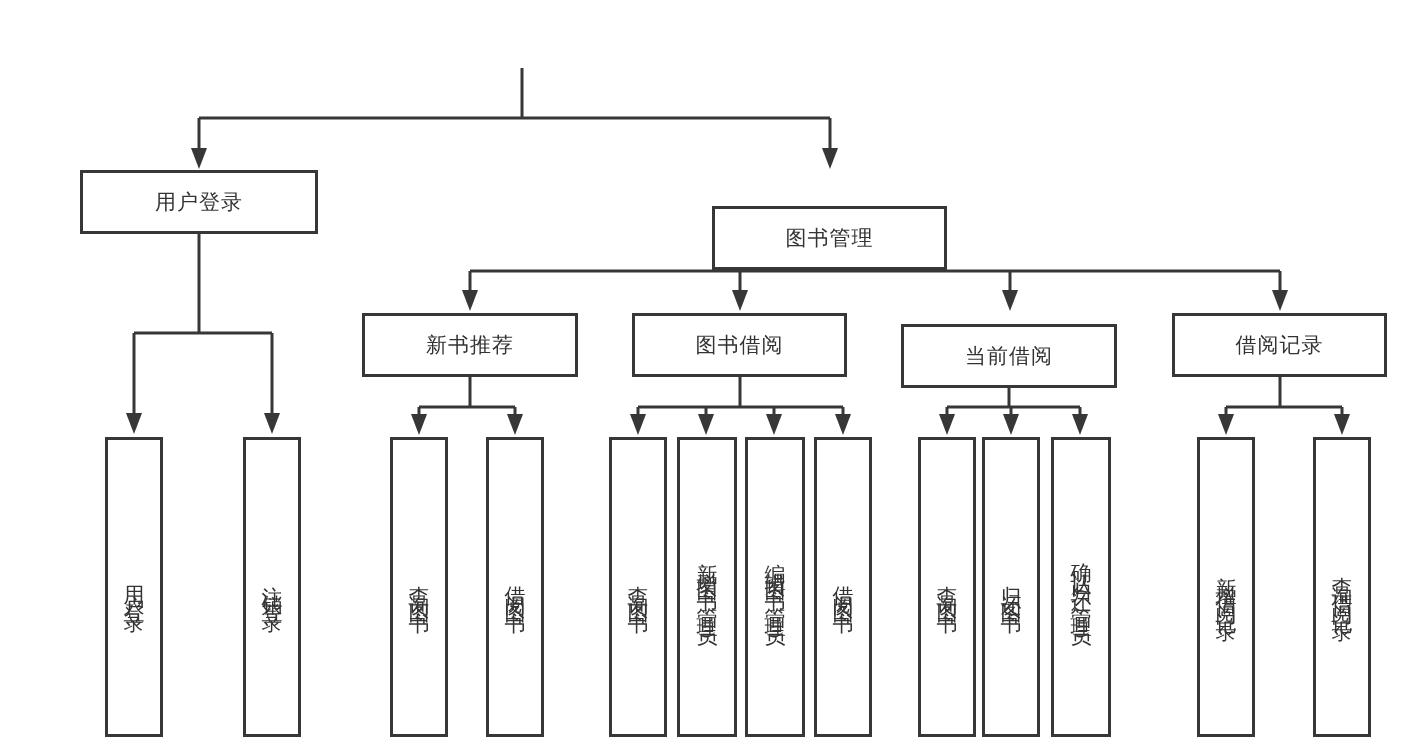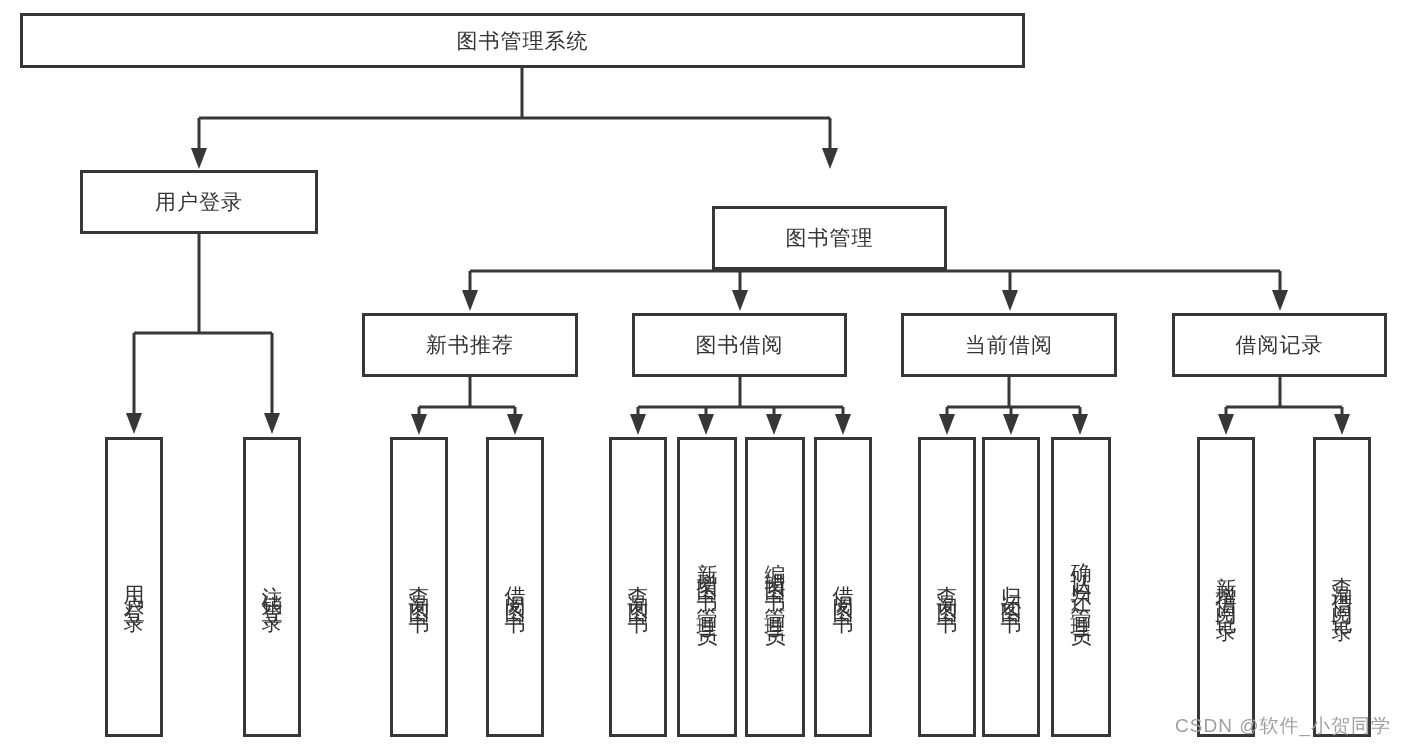--- a/index.html
+++ b/index.html
@@ -124,38 +124,35 @@
       <polygon points="766,414 782,414 774,435"></polygon>
       <polygon points="835,414 851,414 843,435"></polygon>
       <polygon points="939,414 955,414 947,435"></polygon>
       <polygon points="1003,414 1019,414 1011,435"></polygon>
       <polygon points="1072,414 1088,414 1080,435"></polygon>
       <polygon points="1218,414 1234,414 1226,435"></polygon>
       <polygon points="1334,414 1350,414 1342,435"></polygon>
     </g>
   </svg>
 
-  <div class="node" style="left:20px; top:13px; width:1005px; height:55px;">
-    <span>图书管理系统</span>
-  </div>
 
   <div class="node" style="left:80px; top:170px; width:238px; height:64px;">
     <span>用户登录</span>
   </div>
   <div class="node" style="left:712px; top:170px; width:235px; height:64px;margin-top:36px;">
     <span>图书管理</span>
   </div>
 
   <div class="node" style="left:632px; top:313px; width:215px; height:64px;">
     <span>图书借阅</span>
   </div>
   <div class="node" style="left:362px; top:313px; width:216px; height:64px;">
     <span>新书推荐</span>
   </div>
-  <div class="node" style="left:901px; top:313px; width:216px; height:64px;">
+  <div class="node" style="left:901px; top:324px; width:216px; height:64px;">
     <span>当前借阅</span>
   </div>
   <div class="node" style="left:1172px; top:313px; width:215px; height:64px;justify-content:center;">
     <span>借阅记录</span>
   </div>
 
   <div class="leaf" style="left:105px;">
     <span class="vtext">用户登录</span>
   </div>
   <div class="leaf" style="left:243px;">
@@ -192,15 +189,14 @@
     <span class="vtext">确认归还（管理员）</span>
   </div>
 
   <div class="leaf" style="left:1197px;">
     <span class="vtext">新增借阅记录</span>
   </div>
   <div class="leaf" style="left:1313px;">
     <span class="vtext">查询借阅记录</span>
   </div>
 
-  <div class="watermark">CSDN @软件_小贺同学</div>
 
 </div>
 
 </body></html>

